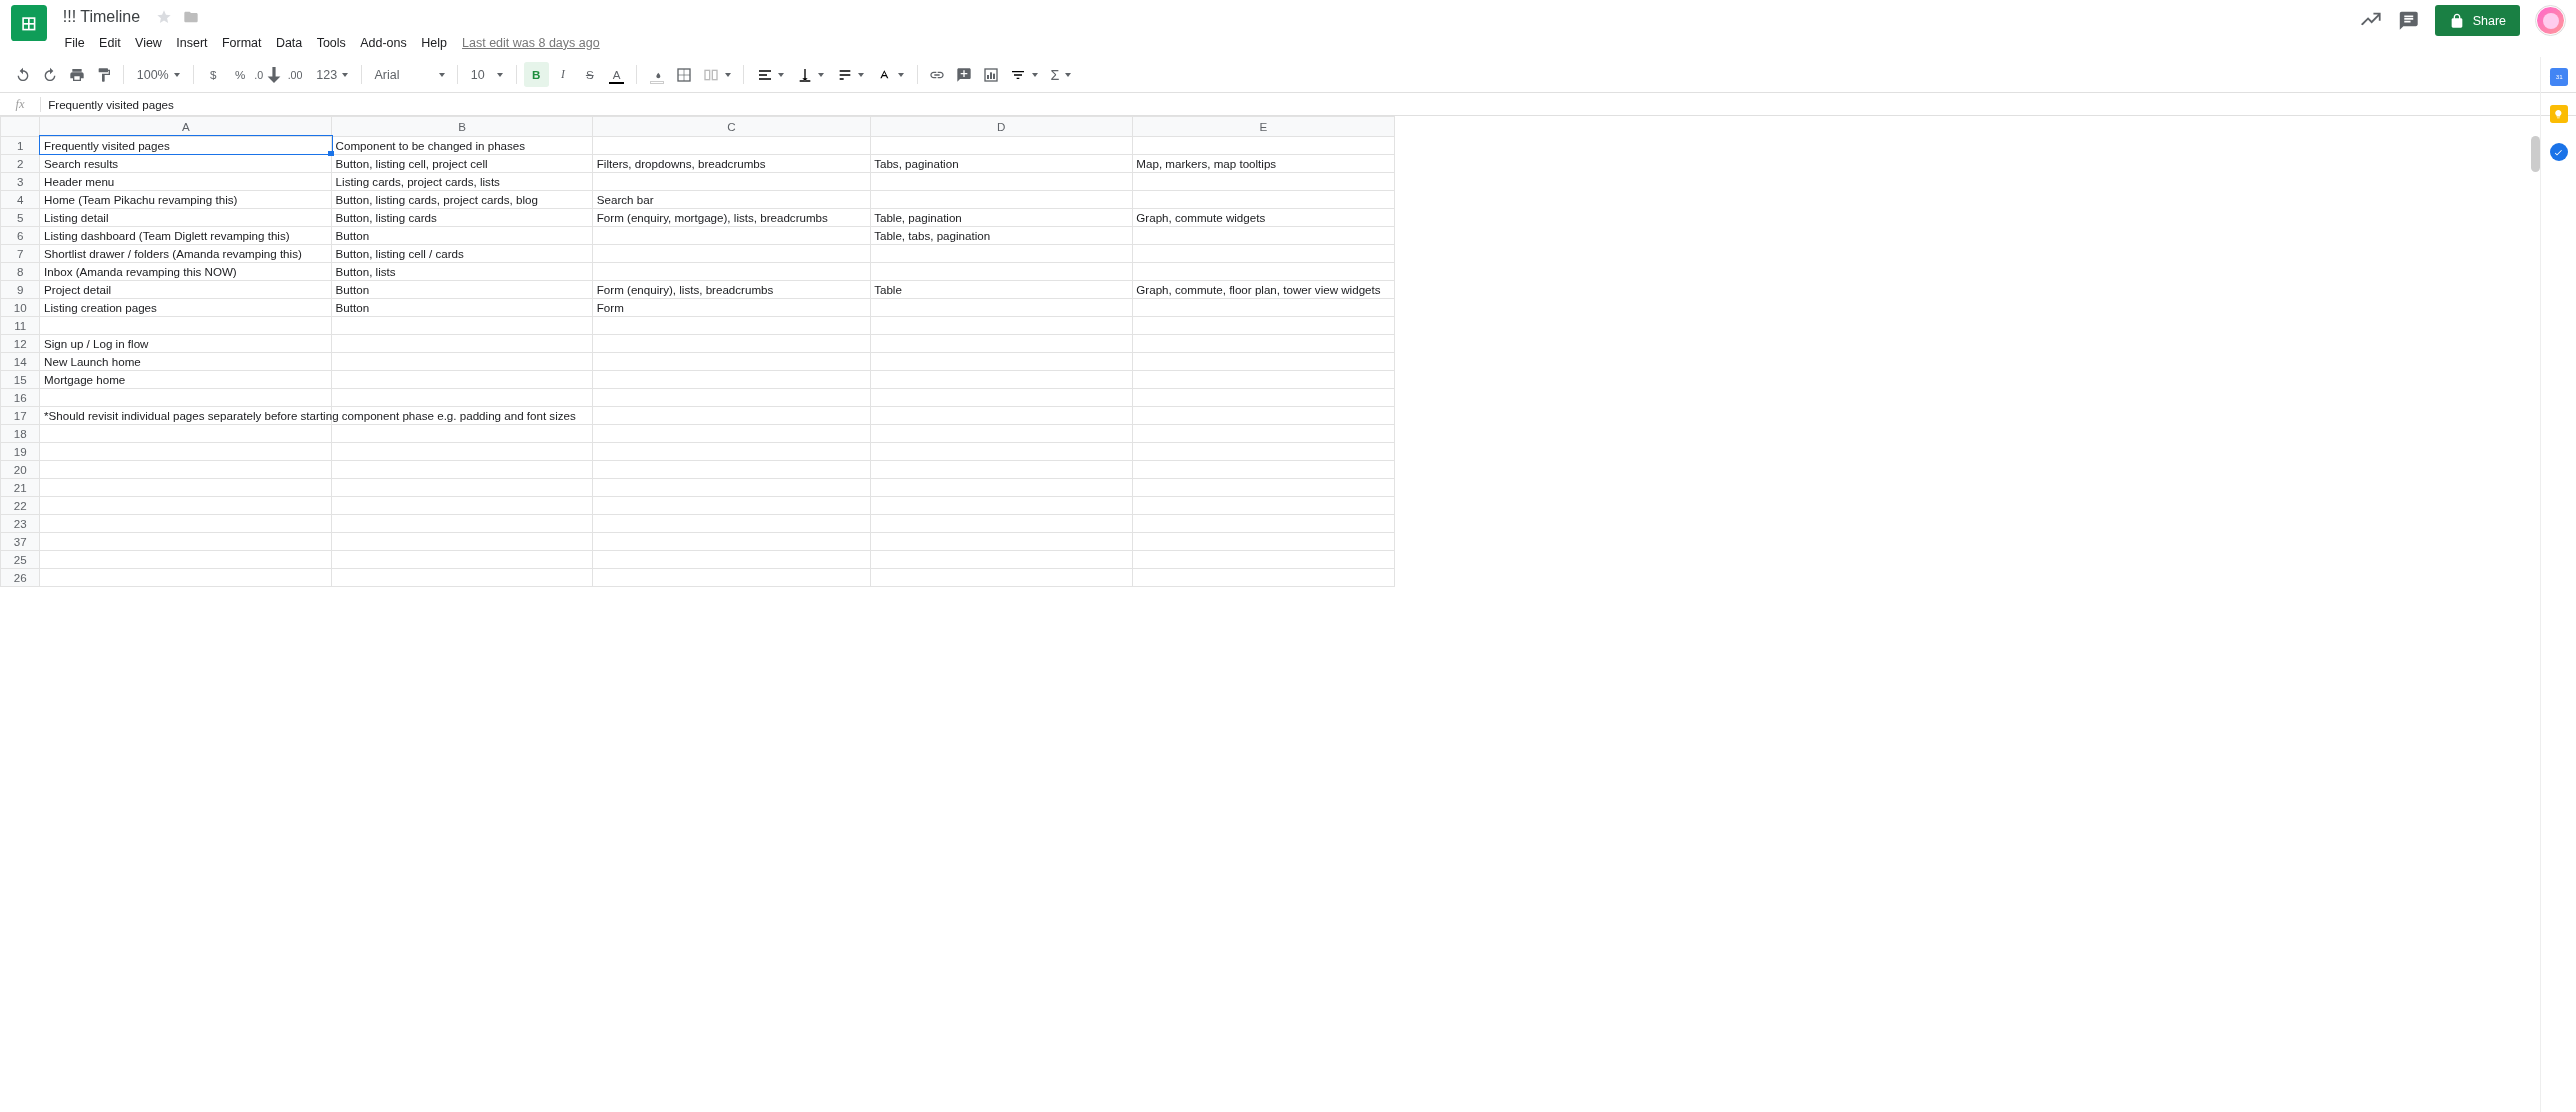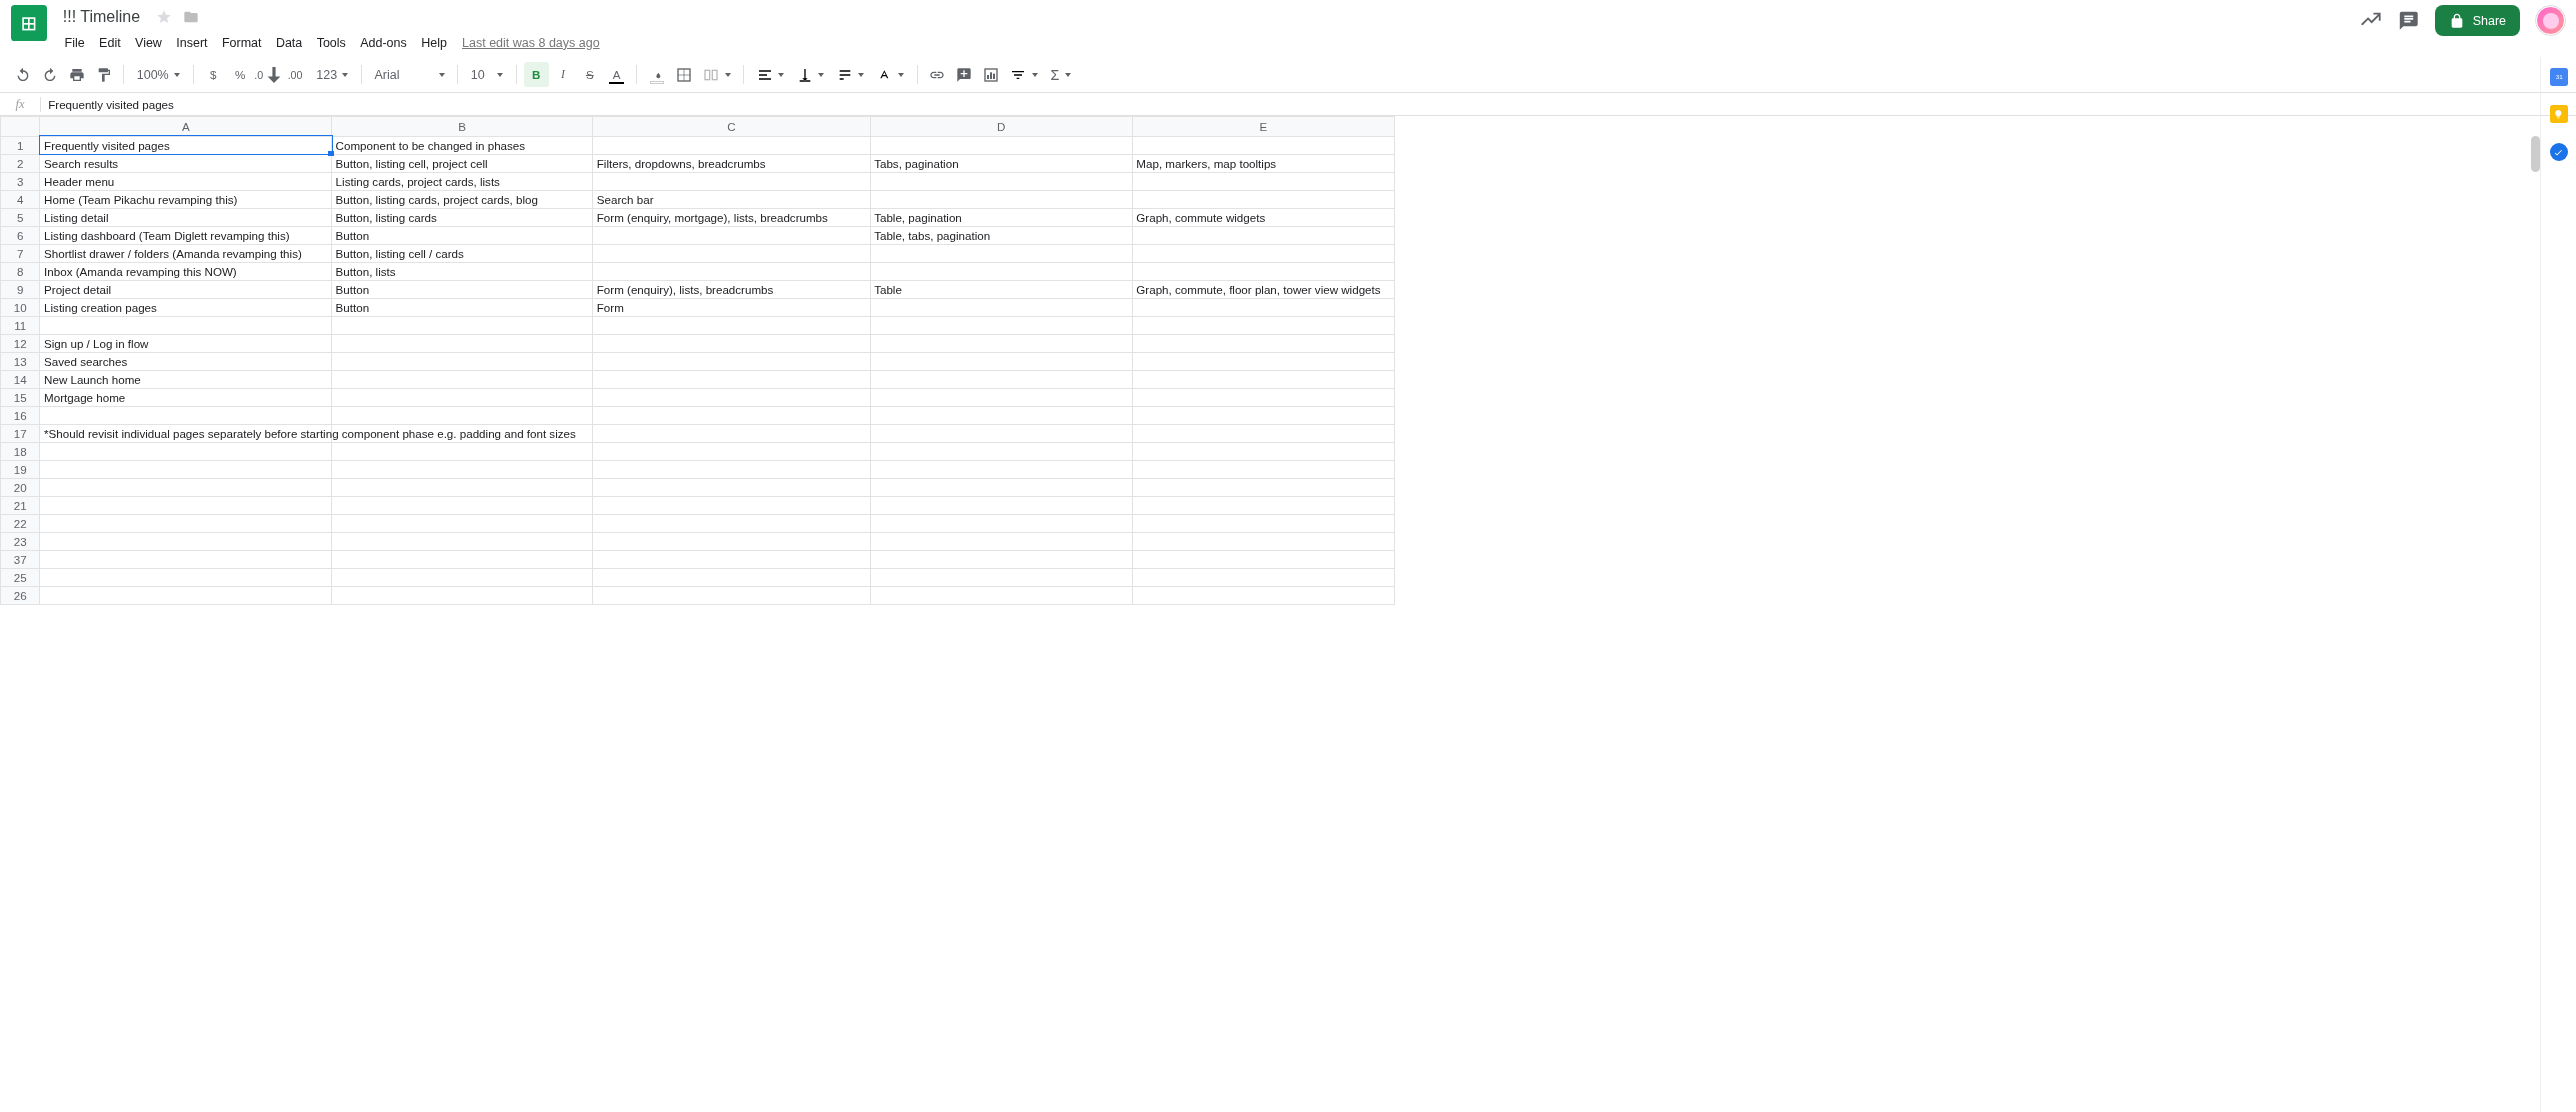--- a/index.html
+++ b/index.html
@@ -10,21 +10,21 @@
   .doc-icon svg { width: 19.7px; height: 19.7px; }
   .title-row { display: flex; align-items: center; height: 23px; }
   .doc-title { font-size: 16px; color: #3c4043; padding: 1.8px 5.4px; border-radius:2.7px; }
   .star-icon, .folder-icon { width: 16px; height: 16px; margin-left: 10.7px; fill: #d7d7d7; display:flex; align-items:center; }
   .folder-icon svg { fill:#bdbdbd; }
   .menubar { display: flex; align-items: center; height: 25px; margin-top: 1.8px; }
   .menubar .mi { font-size: 12.5px; color: #202124; padding: 3.6px 7.2px; border-radius: 2.7px; cursor: pointer; }
   .last-edit { font-size: 12.5px; color:#777; text-decoration: underline; margin-left: 8px; cursor:pointer; }
   .header-right { margin-left: auto; display: flex; align-items: center; gap: 16px; }
   .hr-icon { width: 21.5px; height: 21.5px; fill: #5f6368; display:flex; align-items:center; justify-content:center; }
-  .share-btn { background:#1a8044; color:#fff; border-radius:8px; padding: 7.2px 14.3px; display:flex; align-items:center; gap:7.2px; font-size:12.5px; font-weight:500; cursor:pointer; }
+  .share-btn { background:#1a8044; color:#fff; border-radius:3px; padding: 7.2px 14.3px; display:flex; align-items:center; gap:7.2px; font-size:12.5px; font-weight:500; cursor:pointer; }
   .share-btn svg { width:16px; height:16px; fill:#fff; }
   .avatar { width:29px; height:29px; border-radius:50%; background: linear-gradient(135deg,#f6c 0%, #f99 100%); border:1.8px solid #fff; outline:0.9px solid #ddd; display:flex; align-items:center; justify-content:center; overflow:hidden; }
   .avatar-face { width:16px; height:16px; background:#fce; border-radius:50%; position:relative; }
   
   .toolbar { display:flex; align-items:center; padding: 3.6px 10.7px; border-bottom: 0.9px solid #e0e0e0; height: 36px; gap:1.8px; }
   .tb-btn { min-width:25px; height:25px; display:flex; align-items:center; justify-content:center; border-radius:2.7px; cursor:pointer; color:#5f6368; font-size:11.6px; position:relative; }
   .tb-btn svg { width:16px; height:16px; fill:#5f6368; }
   .tb-sep { width:0.9px; height:19.7px; background:#e0e0e0; margin: 0 5.4px; }
   .tb-dd { display:flex; align-items:center; gap:5.4px; padding: 0 5.4px; height:25px; cursor:pointer; color:#5f6368; font-size:12.5px; }
   .tb-dd .caret { width:0; height:0; border-left:3.6px solid transparent; border-right:3.6px solid transparent; border-top:4.5px solid #5f6368; }
@@ -383,28 +383,20 @@
           </tr>
           <tr>
             <td class="rowhdr">12</td>
             <td>Sign up / Log in flow</td>
             <td></td>
             <td></td>
             <td></td>
             <td></td>
           </tr>
           <tr>
-            <td class="rowhdr">13</td>
-            <td>Saved searches</td>
-            <td></td>
-            <td></td>
-            <td></td>
-            <td></td>
-          </tr>
-          <tr>
             <td class="rowhdr">14</td>
             <td>New Launch home</td>
             <td></td>
             <td></td>
             <td></td>
             <td></td>
           </tr>
           <tr>
             <td class="rowhdr">15</td>
             <td>Mortgage home</td>

